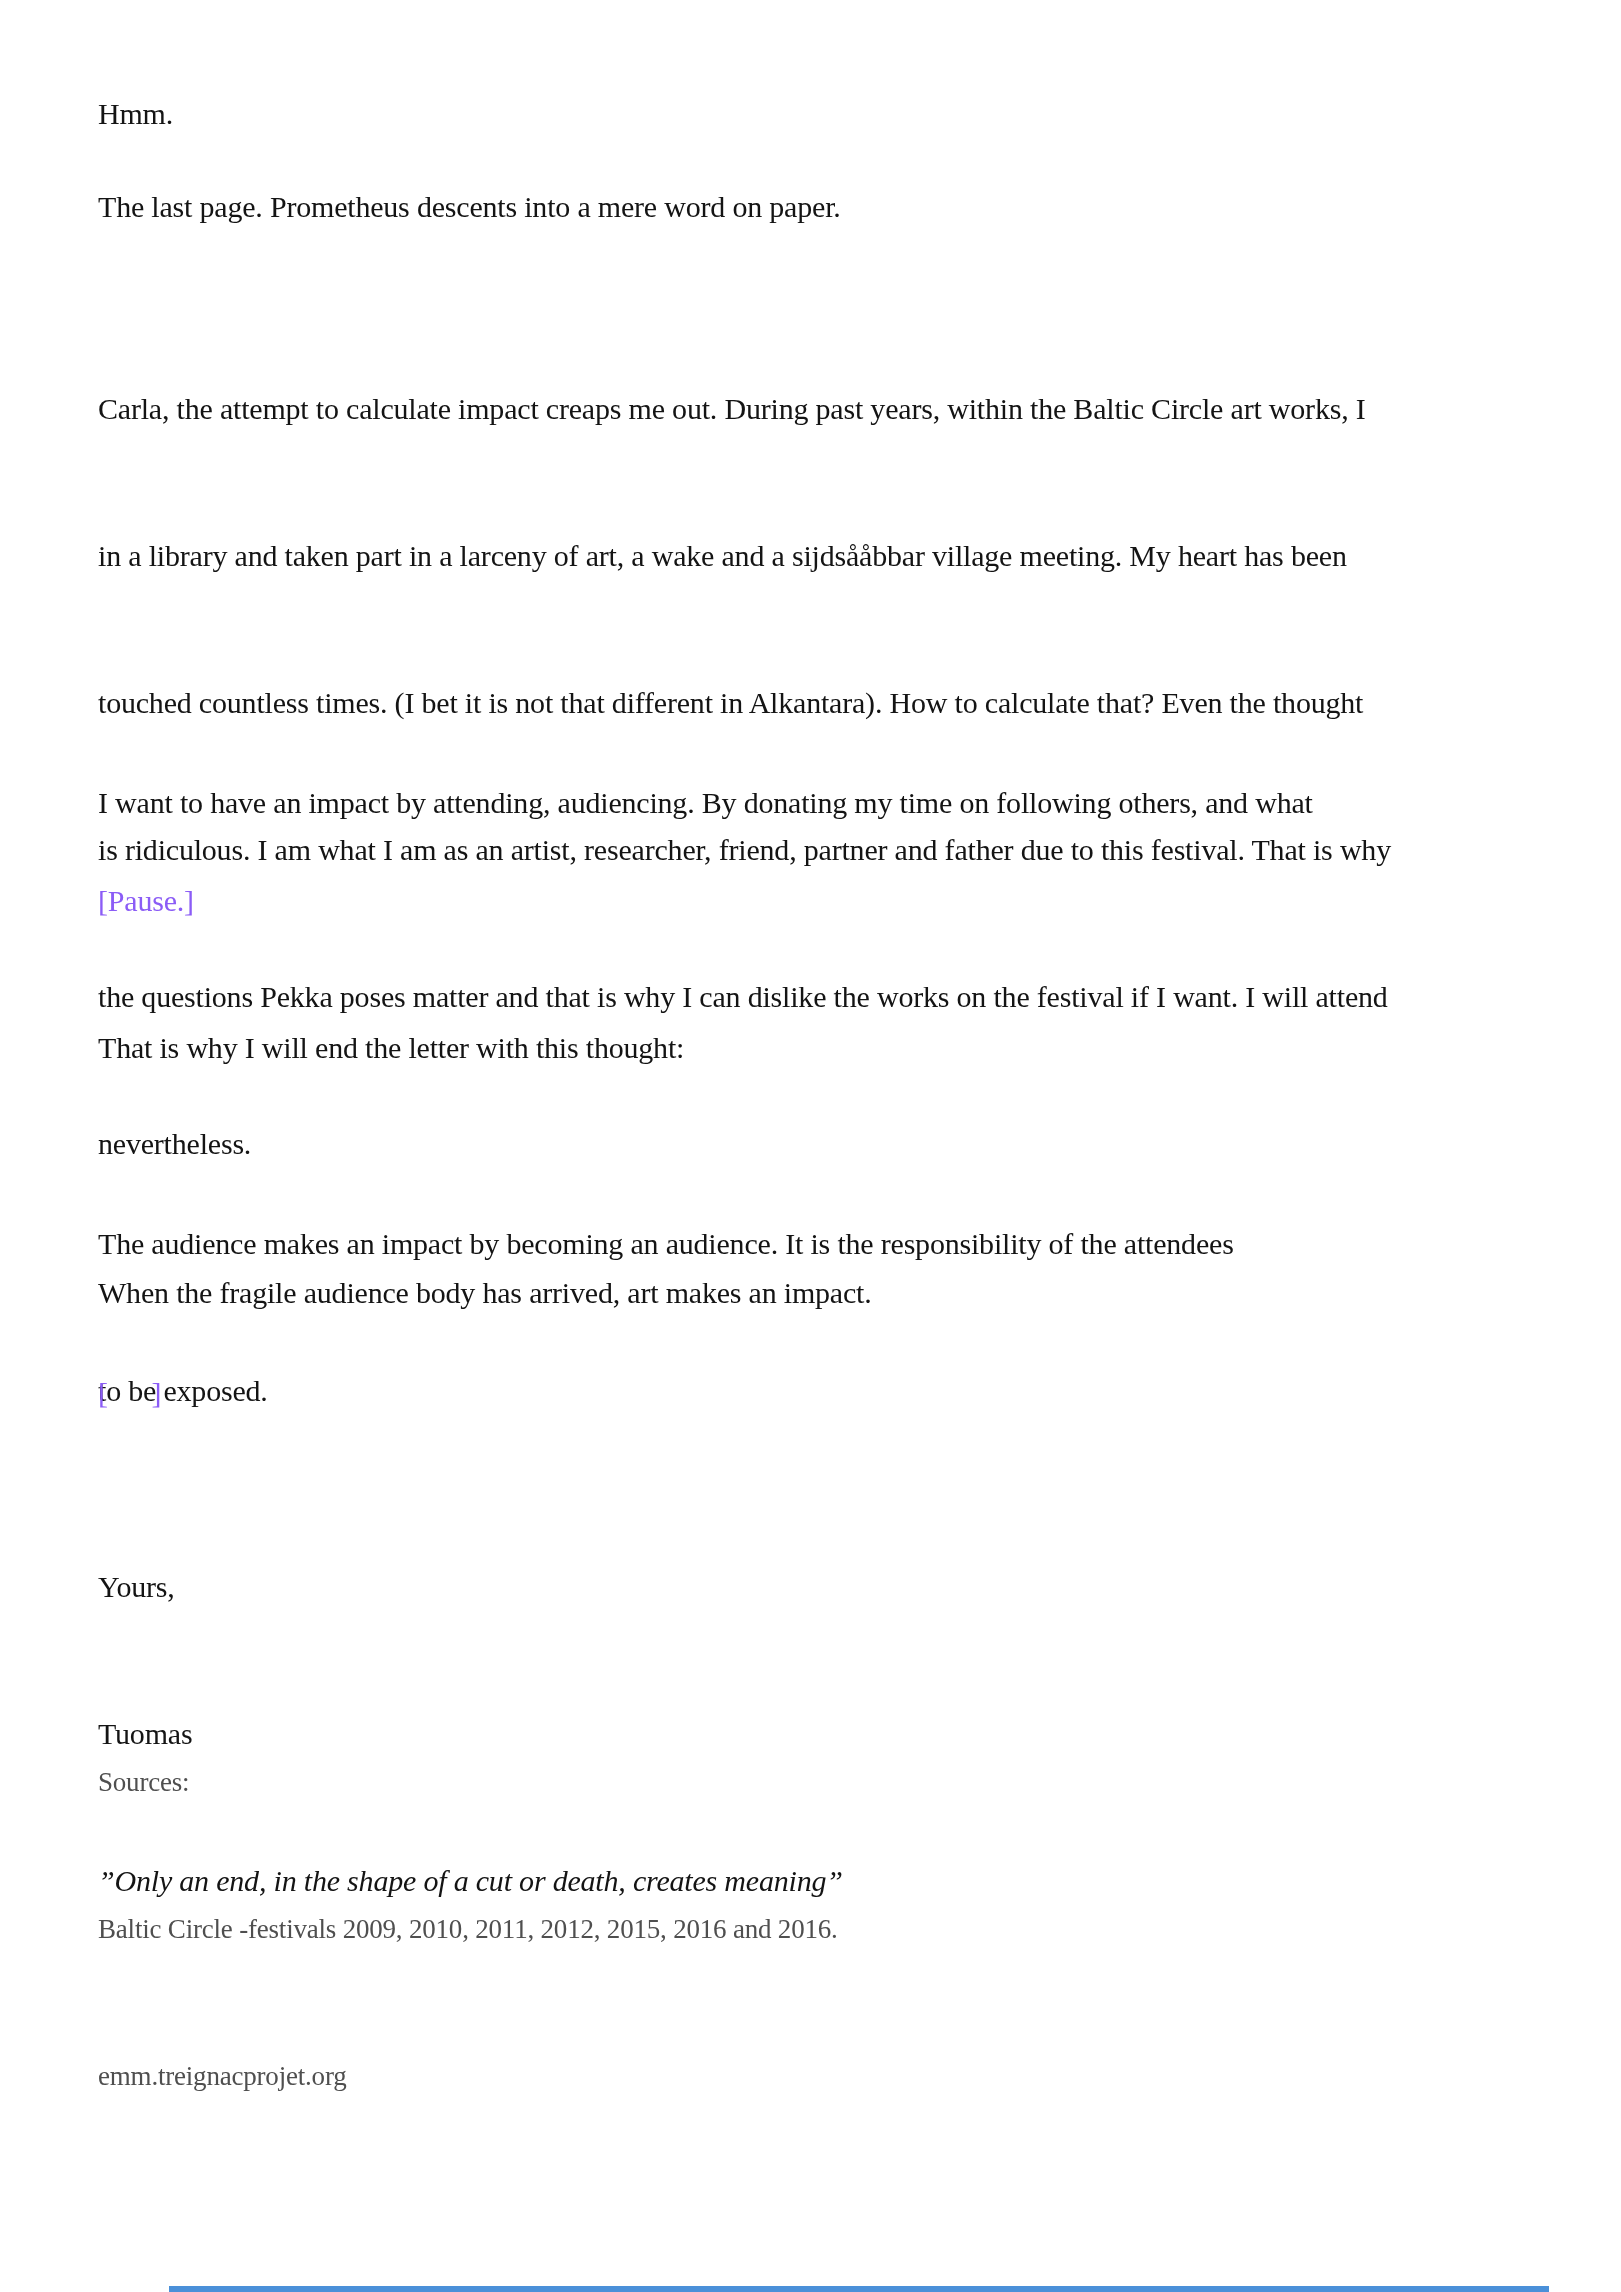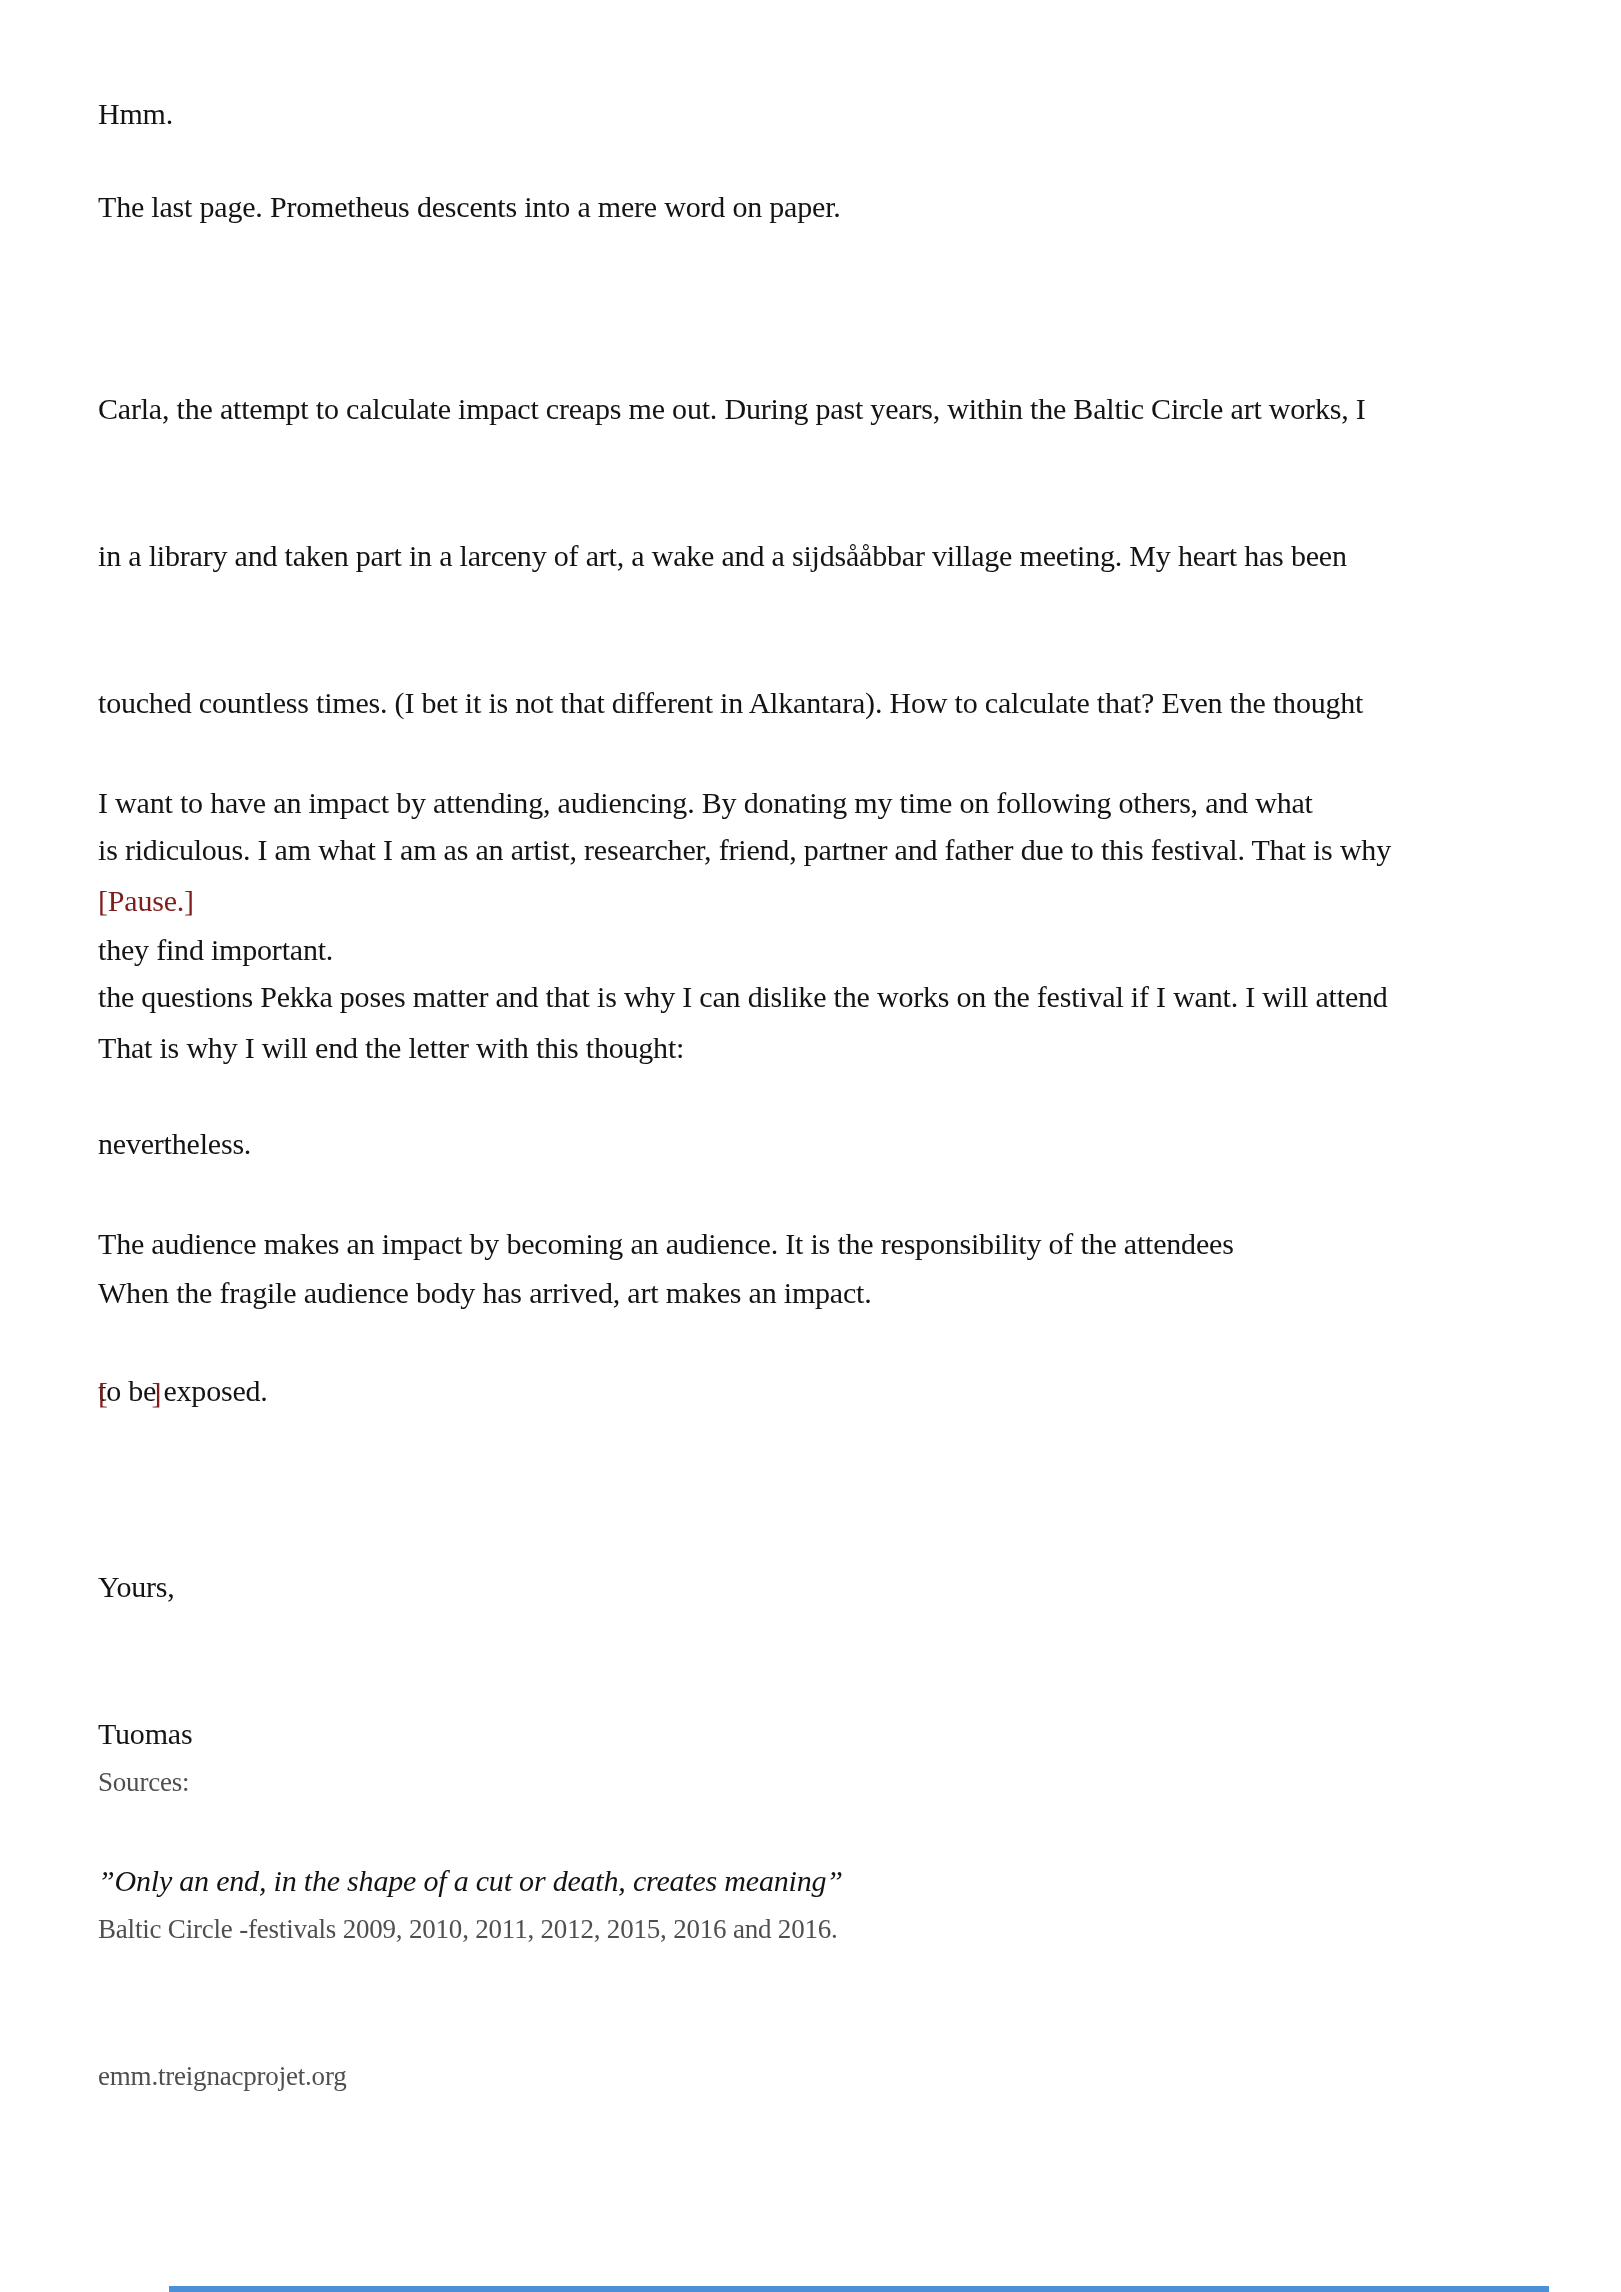--- a/index.html
+++ b/index.html
@@ -13,21 +13,21 @@
   }
   .block{
     position:absolute;
     left:98px;
     color:#141414;
     font-size:30px;
     line-height:49px;
     white-space:pre;
     letter-spacing:-0.2px;
   }
-  .red{color:#7f1d1d;}
+  .red{color:#8b5cf6;}
   .it{font-style:italic;}
   .src{font-size:27px;color:#4f4f4f;line-height:49px;}
   .footer-bar{
     position:absolute;
     left:169px;
     bottom:0;
     width:1380px;
     height:6.9px;
     background:#4a90d9;
   }
@@ -45,21 +45,20 @@
     <div>Carla, the attempt to calculate impact creaps me out. During past years, within the Baltic Circle art works, I</div>
     <div>in a library and taken part in a larceny of art, a wake and a sijdsååbbar village meeting. My heart has been</div>
     <div>touched countless times. (I bet it is not that different in Alkantara). How to calculate that? Even the thought</div>
     <div>is ridiculous. I am what I am as an artist, researcher, friend, partner and father due to this festival. That is why</div>
     <div>the questions Pekka poses matter and that is why I can dislike the works on the festival if I want. I will attend</div>
     <div>nevertheless.</div>
   </div>
 
   <div class="block" style="top:680px">
     <div>I want to have an impact by attending, audiencing. By donating my time on following others, and what</div>
-    <div>they find important.</div>
   </div>
 
   <div class="block red" style="top:876px">[Pause.]</div>
 
   <div class="block" style="top:1023px">That is why I will end the letter with this thought:</div>
 
   <div class="block" style="top:1121px">
     <div>The audience makes an impact by becoming an audience. It is the responsibility of the attendees</div>
     <div>to be exposed.</div>
   </div>

